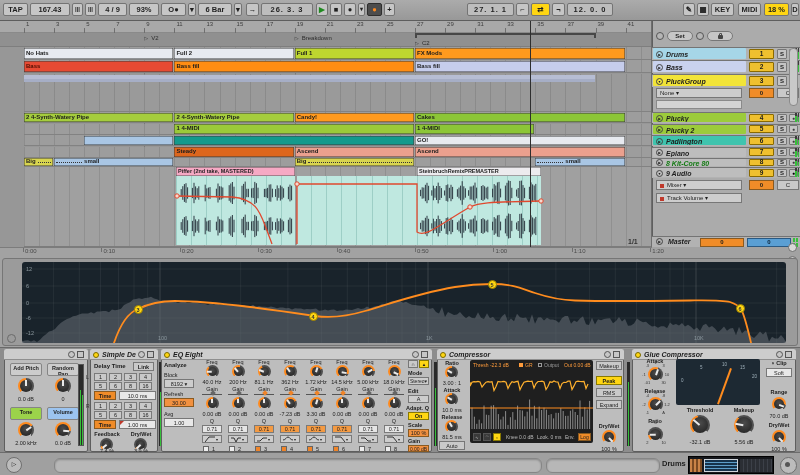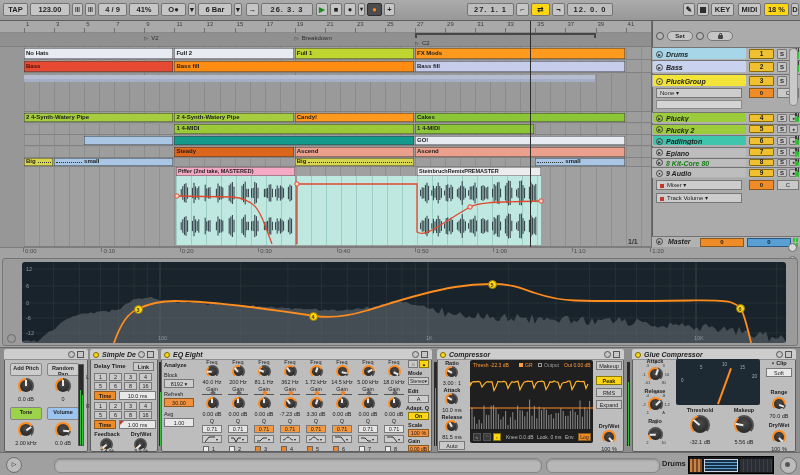--- a/index.html
+++ b/index.html
@@ -21,25 +21,25 @@
   .circ{position:absolute;border:1px solid #6f6f6f;border-radius:50%;background:#bcbcbc;text-align:center}
   svg{display:block}
 </style>
 </head>
 <body>
 
 <div id="app">
 
   <div id="transport">
     <span class="tb" style="left:3px;width:25px">TAP</span>
-    <span class="tb" style="left:30px;width:40px">123.00</span>
+    <span class="tb" style="left:30px;width:40px">167.43</span>
     <span class="tb" style="left:72px;width:11px;font-size:6px">|||</span>
     <span class="tb" style="left:85px;width:11px;font-size:6px">|||</span>
     <span class="tb" style="left:98px;width:29px">4 / 9</span>
-    <span class="tb" style="left:129px;width:30px">41%</span>
+    <span class="tb" style="left:129px;width:30px">93%</span>
     <span class="tb" style="left:161px;width:25px">O●</span>
     <span class="tb" style="left:188px;width:8px">▾</span>
     <span class="tb" style="left:198px;width:34px">6 Bar</span>
     <span class="tb" style="left:234px;width:8px">▾</span>
     <span class="tb" style="left:246px;width:13px">→</span>
     <span class="tb disp" style="left:261px;width:52px">26. 3. 3</span>
     <span class="tb play" style="left:316px;width:12px">▶</span>
     <span class="tb" style="left:330px;width:12px">■</span>
     <span class="tb" style="left:344px;width:12px">●</span>
     <span class="tb" style="left:358px;width:7px;font-size:6px">▾</span>

